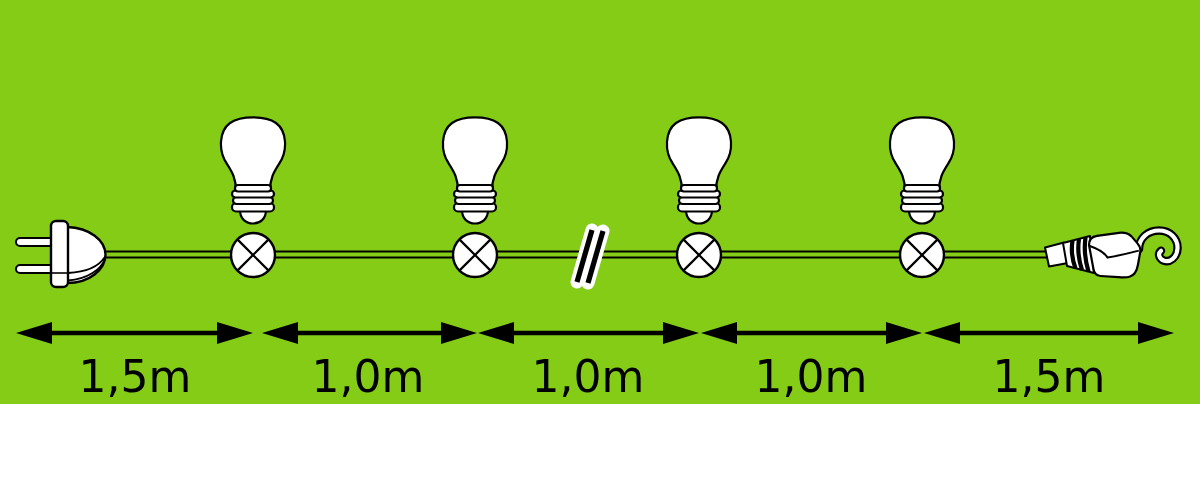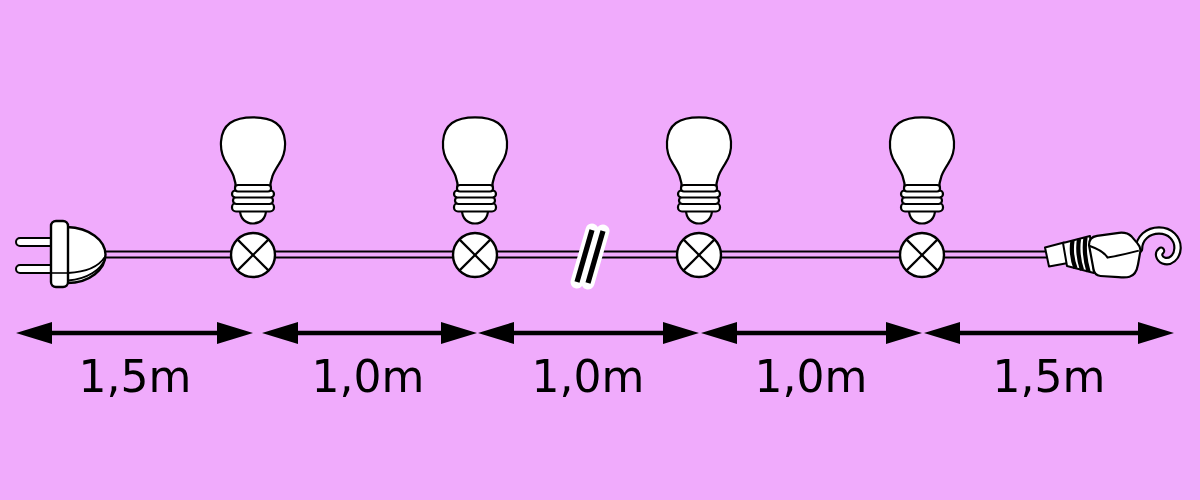--- a/index.html
+++ b/index.html
@@ -1,20 +1,20 @@
 <!DOCTYPE html>
 <html><head>
 <meta charset="utf-8">
 <style>
   html, body { margin: 0; padding: 0; background: #ffffff; }
   .stage {
     position: relative;
     width: 1200px;
-    height: 500px;
-    background: #f0abfc;
+    height: 404px;
+    background: #84cc16;
     overflow: hidden;
   }
   .stage svg { position: absolute; left: 0; top: 0; }
   .dim-label {
     font-family: "DejaVu Sans", "Liberation Sans", sans-serif;
     font-size: 44px;
     fill: #000000;
   }
 </style>
 </head>

